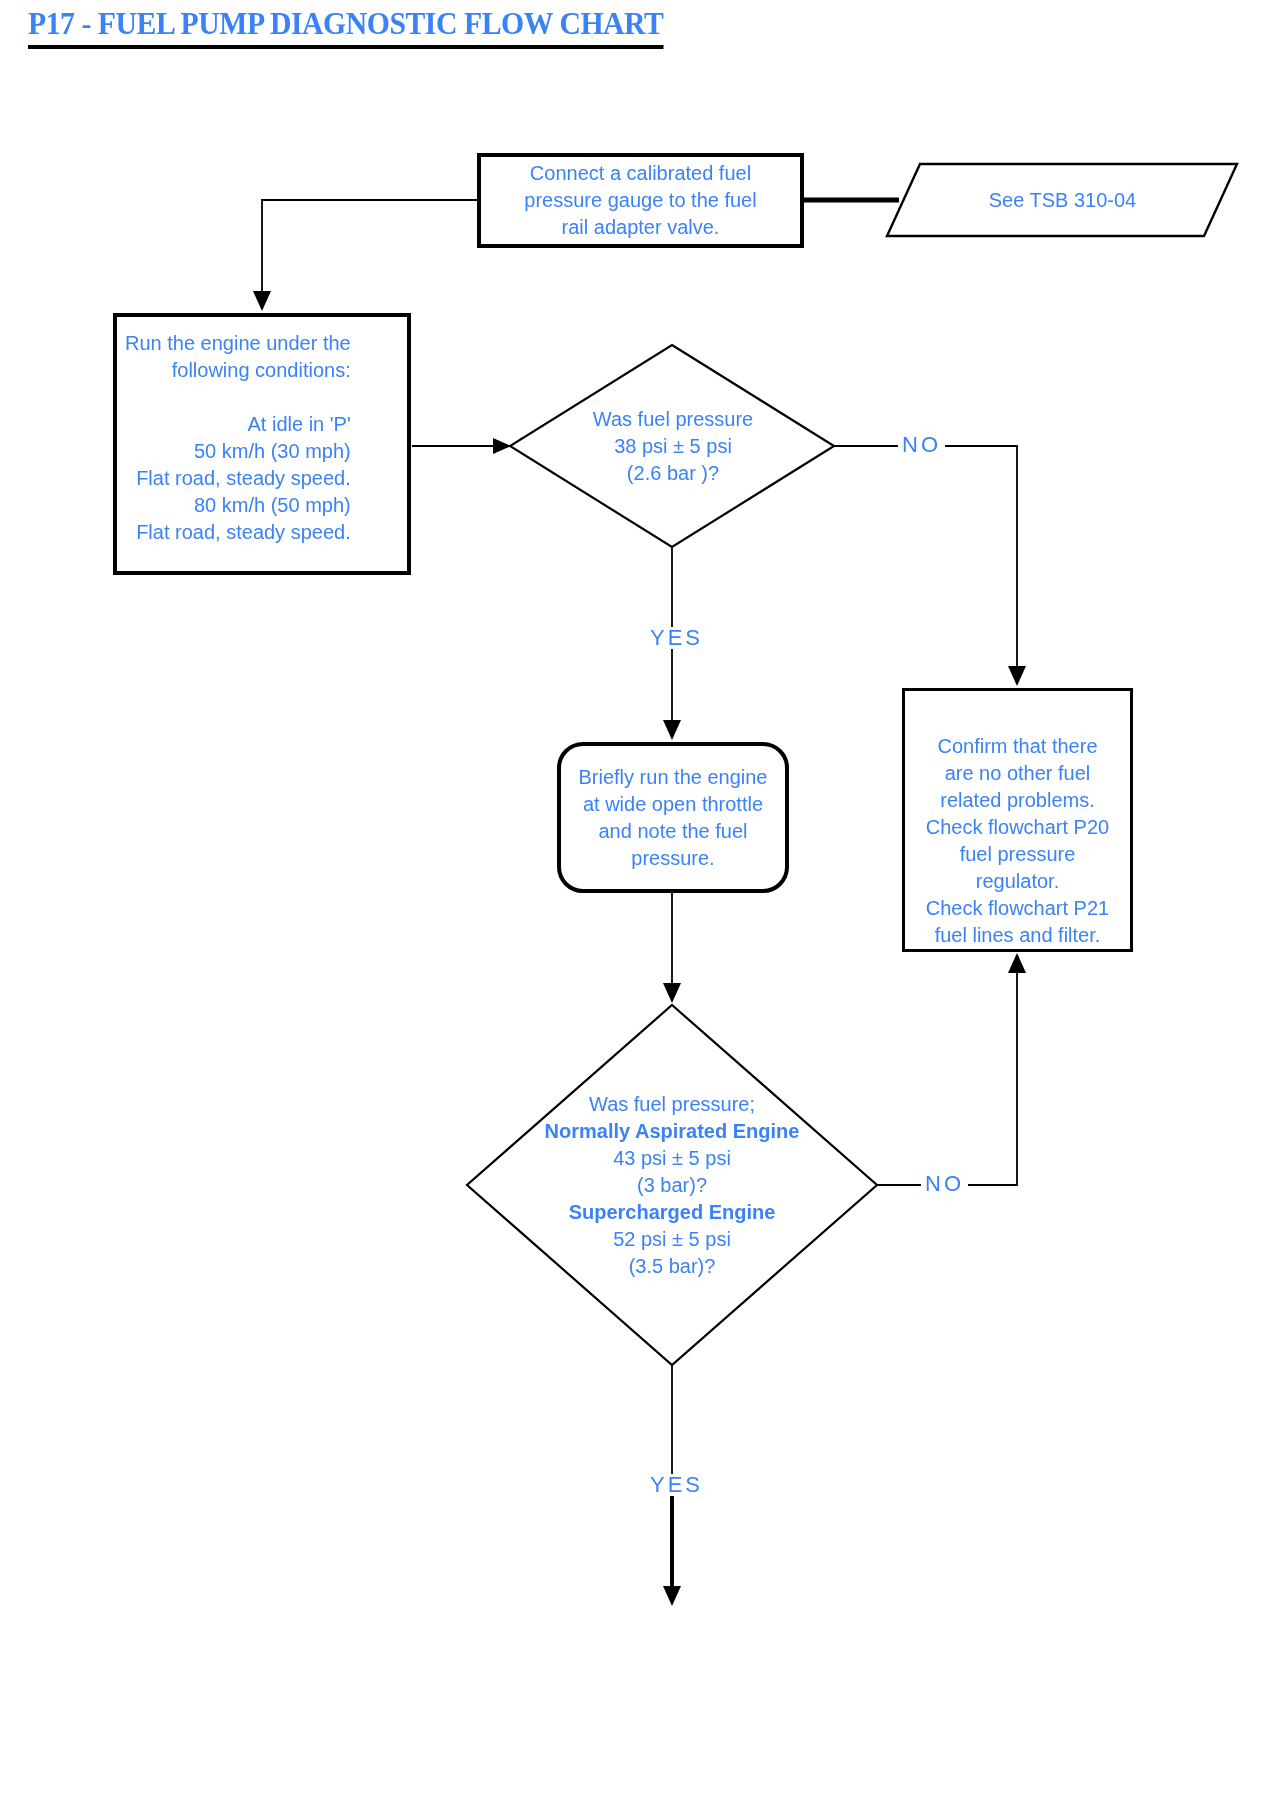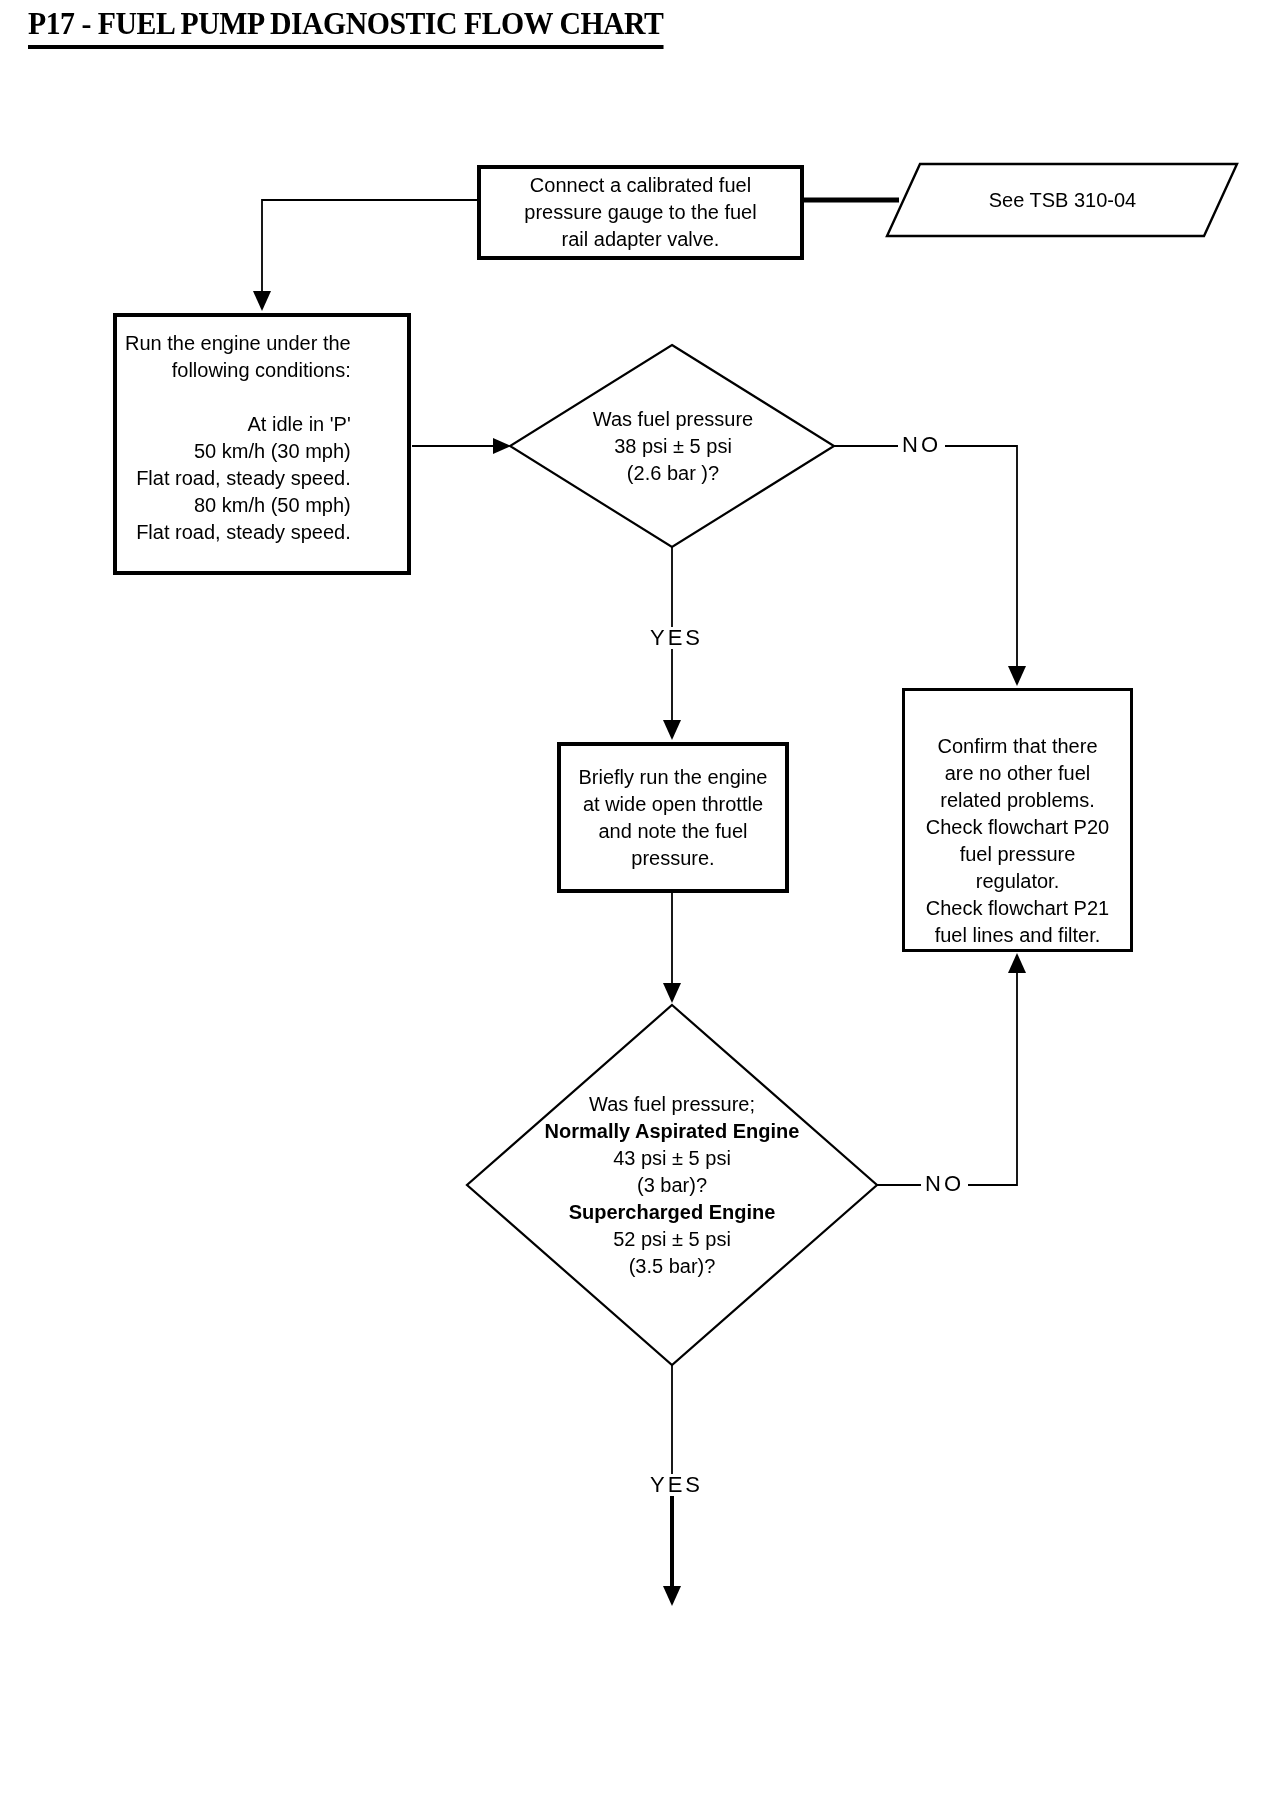--- a/index.html
+++ b/index.html
@@ -1,18 +1,18 @@
 <!DOCTYPE html>
 <html><head>
 <meta charset="utf-8">
 <style>
   html,body{margin:0;padding:0;background:#ffffff;}
   #canvas{
     position:relative;width:1264px;height:1814px;background:#ffffff;
-    font-family:"Liberation Sans",sans-serif;color:#000000;overflow:hidden;
+    font-family:"Liberation Sans",sans-serif;color:#3b82f6;overflow:hidden;
   }
   #title{
     position:absolute;left:28px;top:6px;
     font-family:"Liberation Serif",serif;font-weight:bold;font-size:31px;
     letter-spacing:-0.5px;border-bottom:4px solid #000;padding-bottom:3px;
     transform:scaleX(0.96);transform-origin:left top;white-space:nowrap;
   }
   svg.layer{position:absolute;left:0;top:0;}
   .node{
     position:absolute;display:flex;align-items:center;justify-content:center;
@@ -65,21 +65,21 @@
     <polygon points="1008,973 1026,973 1017,953" fill="#000"></polygon>
 
     <line x1="672" y1="1365" x2="672" y2="1474" stroke="#000" stroke-width="1.8"></line>
     <line x1="672" y1="1496" x2="672" y2="1588" stroke="#000" stroke-width="4"></line>
     <polygon points="663,1586 681,1586 672,1606" fill="#000"></polygon>
 
     <polygon points="672,345 834,446 672,547 510,446" fill="#fff" stroke="#000" stroke-width="2.2"></polygon>
     <polygon points="672,1005 877,1185 672,1365 467,1185" fill="#fff" stroke="#000" stroke-width="2.2"></polygon>
   </svg>
 
-  <div class="node box" style="left:477px;top:153px;width:327px;height:95px;margin-top:12px;">
+  <div class="node box" style="left:477px;top:153px;width:327px;height:95px;">
     <span>Connect a calibrated fuel
 pressure gauge to the fuel
 rail adapter valve.</span>
   </div>
 
   <div class="node" style="left:900px;top:186px;width:325px;height:28px;background:transparent;">
     <span>See TSB 310-04</span>
   </div>
 
   <div class="node box left-align" style="left:113px;top:313px;width:298px;height:262px;padding:13px 8px;">
@@ -92,21 +92,21 @@
 80 km/h (50 mph)
 Flat road, steady speed.</span>
   </div>
 
   <div class="diamond-text" style="left:512px;top:404px;width:322px;height:84px;">
     <span>Was fuel pressure</span>
     <span>38 psi ± 5 psi</span>
     <span>(2.6 bar )?</span>
   </div>
 
-  <div class="node box" style="left:557px;top:742px;width:232px;height:151px;">
+  <div class="node box" style="left:557px;top:742px;width:232px;height:151px;border-radius:26px;">
     <span>Briefly run the engine
 at wide open throttle
 and note the fuel
 pressure.</span>
   </div>
 
   <div class="node box-thin" style="left:902px;top:688px;width:231px;height:264px;">
     <span>Confirm that there
 are no other fuel
 related problems.

